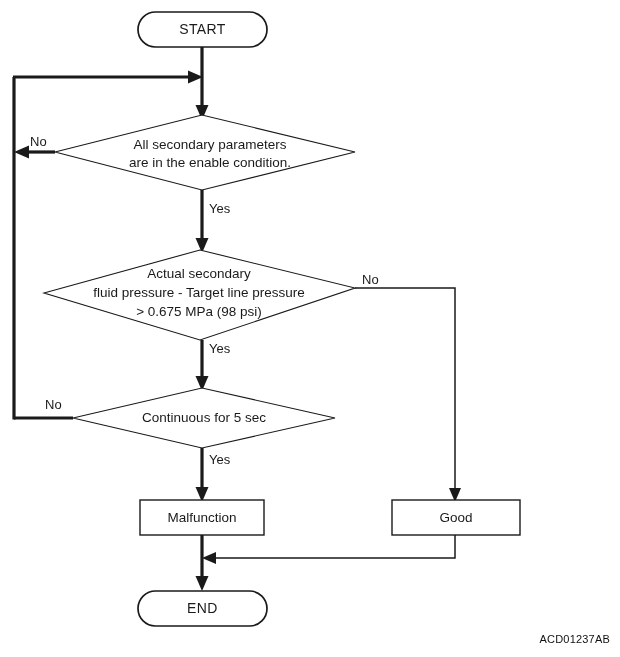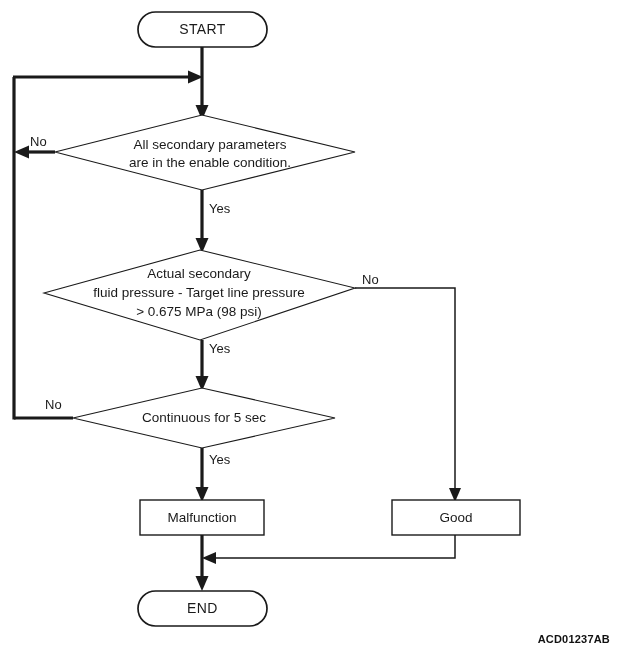--- a/index.html
+++ b/index.html
@@ -71,21 +71,21 @@
     stroke-linecap: butt;
   }
   .arrow-thick { fill: #1a1a1a; stroke: none; }
   .arrow-thin  { fill: #1a1a1a; stroke: none; }
   #diagram-code {
     position: absolute;
     right: 10px;
     bottom: 12px;
     font-family: "Liberation Sans", sans-serif;
     font-size: 11px;
-    font-weight: bold;
+    font-weight: normal;
     color: #111111;
     letter-spacing: 0.2px;
   }
 </style>
 </head>
 <body>
 
 <div id="flow-root">
   <svg width="620" height="657" viewBox="0 0 620 657">
 

